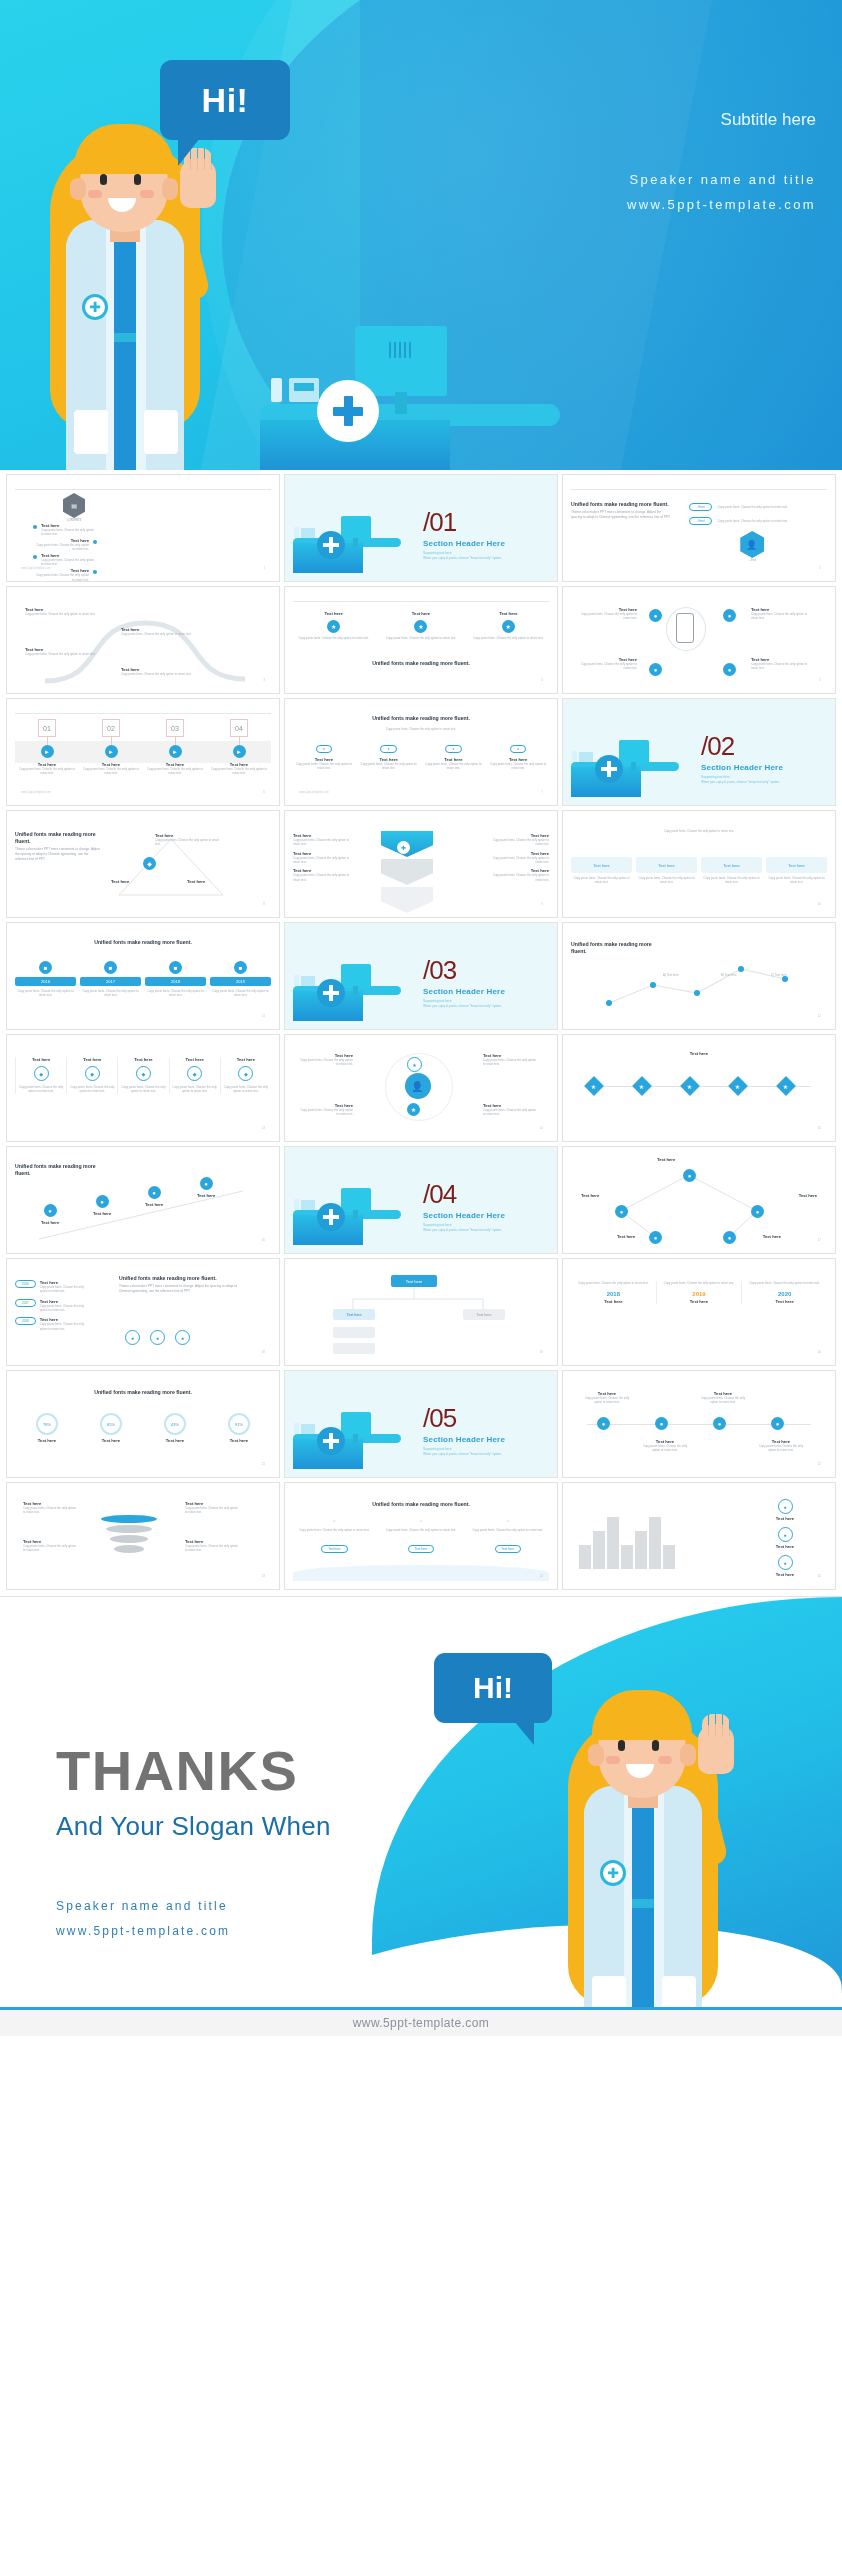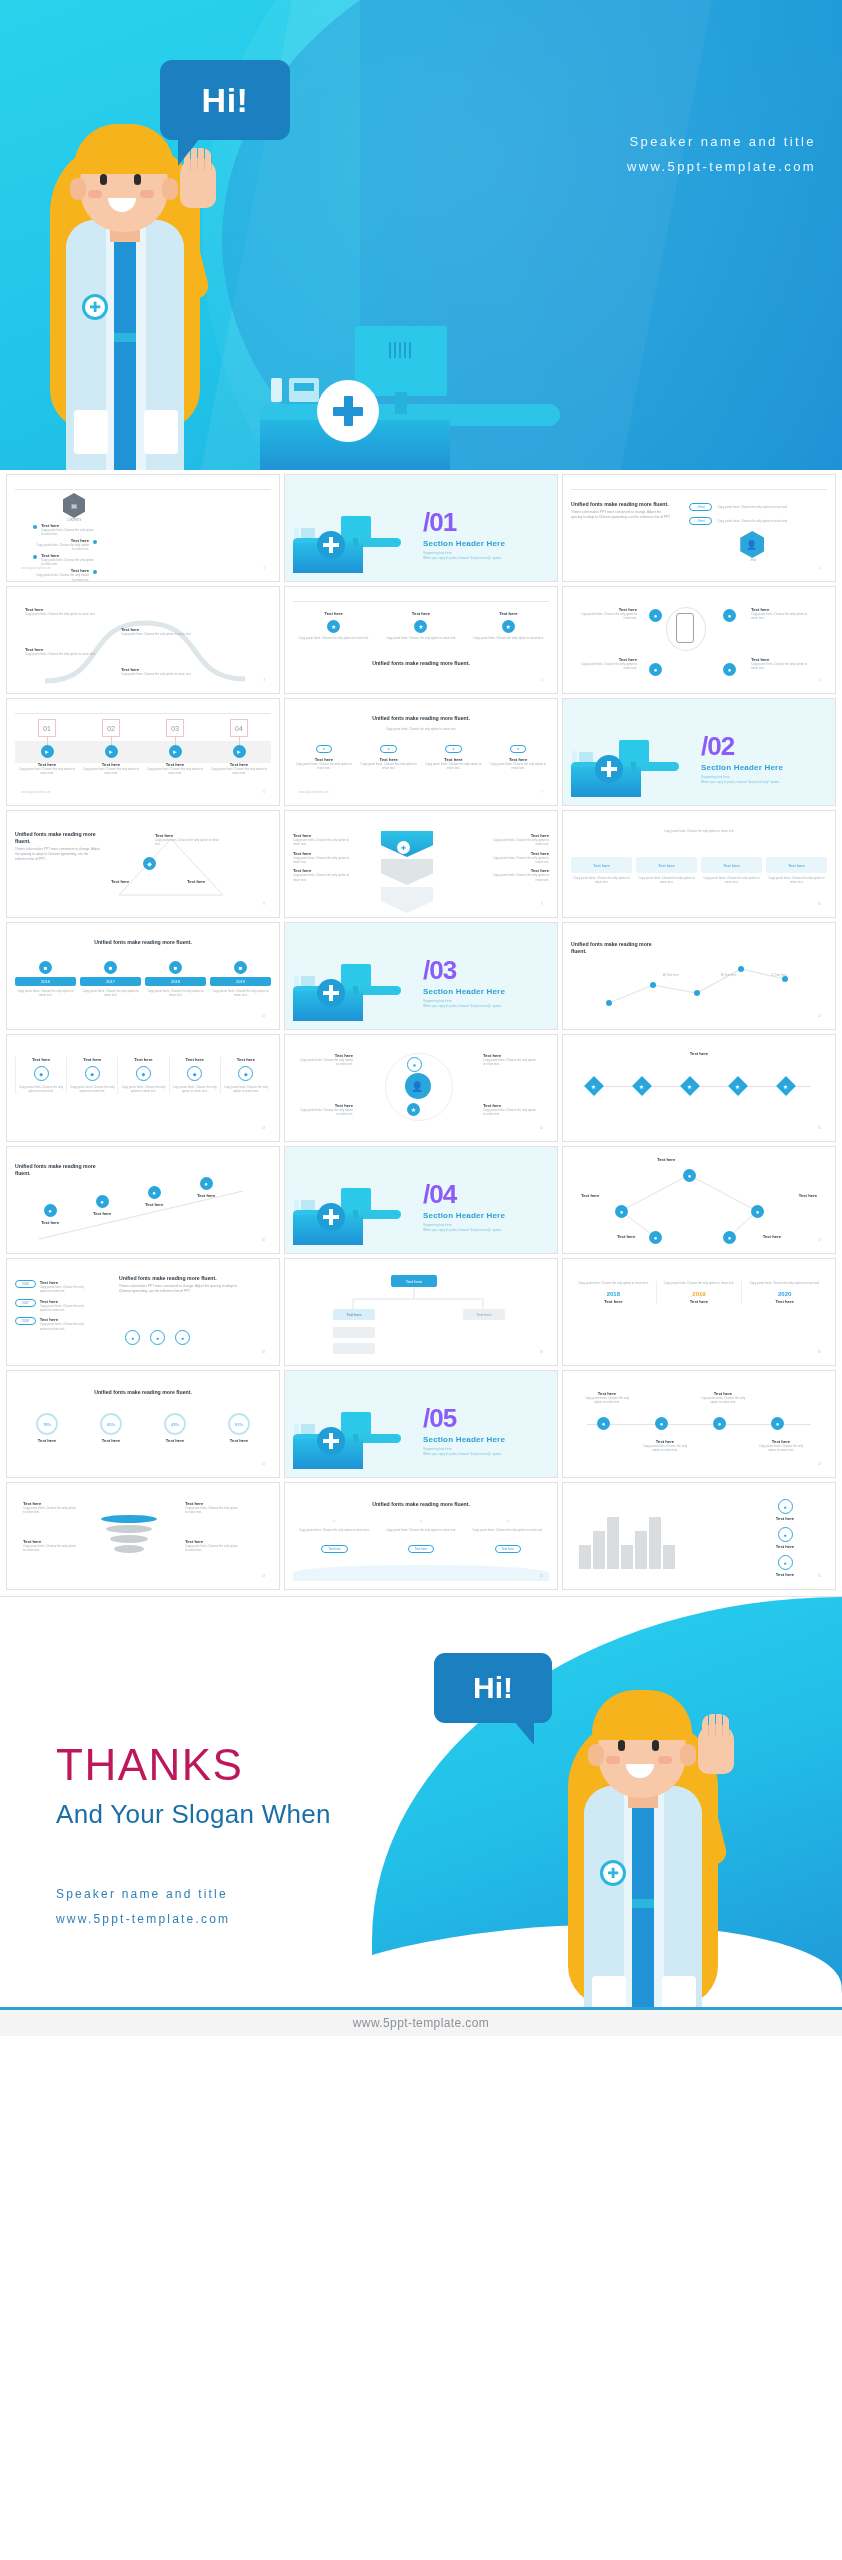--- a/index.html
+++ b/index.html
@@ -136,21 +136,21 @@
   .inner{ position:absolute; inset:6px 8px 8px 8px; }
   .rule{ position:absolute; left:0; right:0; top:8px; height:1px; background:#e6e6e6;}
   .th-title{ font-size:5.2px; font-weight:bold; color:#2f3b44; line-height:1.35;}
   .th-body{ font-size:3.2px; color:#9aa3ab; line-height:1.5; margin-top:2px;}
   .th-lbl{ font-size:4.2px; font-weight:bold; color:#2f3b44;}
   .th-tiny{ font-size:2.9px; color:#a8b0b6; line-height:1.5;}
   .pgnum{ position:absolute; right:6px; bottom:3px; font-size:3px; color:#c3c8cc;}
   .sitecred{ position:absolute; left:6px; bottom:3px; font-size:2.8px; color:#c9ced2;}
 
   
-  .sec-num{ font-size:26px; font-weight:bold; color:#8b5cf6; line-height:1; letter-spacing:-1px;}
+  .sec-num{ font-size:26px; font-weight:normal; color:#7f1d1d; line-height:1; letter-spacing:-1px;}
   .sec-head{ font-size:8px; font-weight:bold; color:#2f9fd6; margin-top:4px; letter-spacing:.2px;}
   .sec-sup{ font-size:3.2px; color:#7fc3e3; margin-top:3px; line-height:1.6;}
   .mini-desk{ position:absolute; left:0; bottom:0; width:108px; height:58px;}
   .mini-deskbody{ position:absolute; left:0; bottom:0; width:70px; height:30px;
       background:linear-gradient(180deg,#28bde6,#1f93d6);}
   .mini-desktop{ position:absolute; left:0; bottom:26px; width:108px; height:9px; background:#2ec4e8; border-radius:5px;}
   .mini-mon{ position:absolute; left:48px; bottom:33px; width:30px; height:24px; background:#2bc8ea; border-radius:2px;}
   .mini-monstand{ position:absolute; left:60px; bottom:26px; width:5px; height:9px; background:#26b3d8;}
   .mini-cross{ position:absolute; left:24px; bottom:14px; width:28px; height:28px; background:#1f9ed7; border-radius:50%;}
   .mini-cross .v{ position:absolute; left:12px; top:6px; width:4px; height:16px; background:#fff;}
@@ -200,21 +200,21 @@
     position:absolute; right:0; top:0; width:470px; height:440px;
     background:linear-gradient(160deg,#2ad3ee 0%, #22bfe8 45%, #1f93d6 100%);
     border-radius:100% 0 0 0 / 78% 0 0 0;
   }
   .thanks-curve{
     position:absolute; right:0; bottom:-40px; width:560px; height:150px;
     background:#ffffff; border-radius:100% 100% 0 0 / 100% 100% 0 0;
     transform:rotate(-3deg);
   }
   .thanks-text{ position:absolute; left:56px; top:146px; z-index:4; }
-  .t-h1{ font-size:44px; font-weight:normal; color:#be185d; letter-spacing:1.5px; line-height:1;}
+  .t-h1{ font-size:56px; font-weight:bold; color:#737373; letter-spacing:1.5px; line-height:1;}
   .t-h2{ font-size:26px; color:#1b6fa8; margin-top:12px; letter-spacing:.3px;}
   .t-sp{ font-size:12px; color:#2f7fb5; letter-spacing:2.2px; line-height:2.1; margin-top:52px;}
   .thanks-doc{ position:absolute; right:92px; bottom:0; width:210px; height:390px; z-index:3;}
   .thanks-bubble{
     position:absolute; right:290px; top:56px; width:118px; height:70px;
     background:#1b7fc0; border-radius:11px; z-index:5;
     display:flex; align-items:center; justify-content:center;
   }
   .thanks-bubble span{ color:#fff; font-size:30px; font-weight:bold;}
   .thanks-bubble::after{
@@ -275,20 +275,21 @@
     <div class="doc-eye-r"></div>
     <div class="doc-mouth"></div>
     <div class="doc-hand"></div>
   </div>
 
   <div class="bubble">
     <span>Hi!</span>
   </div>
 
   <div class="hero-text">
+    <div class="h-sub">Subtitle here</div>
     <div class="h-speaker">
       <div>Speaker name and title</div>
       <div>www.5ppt-template.com</div>
     </div>
   </div>
 </div>
 
 <div class="grid-wrap">
   <div class="grid" id="grid">
       <div class="cell">

